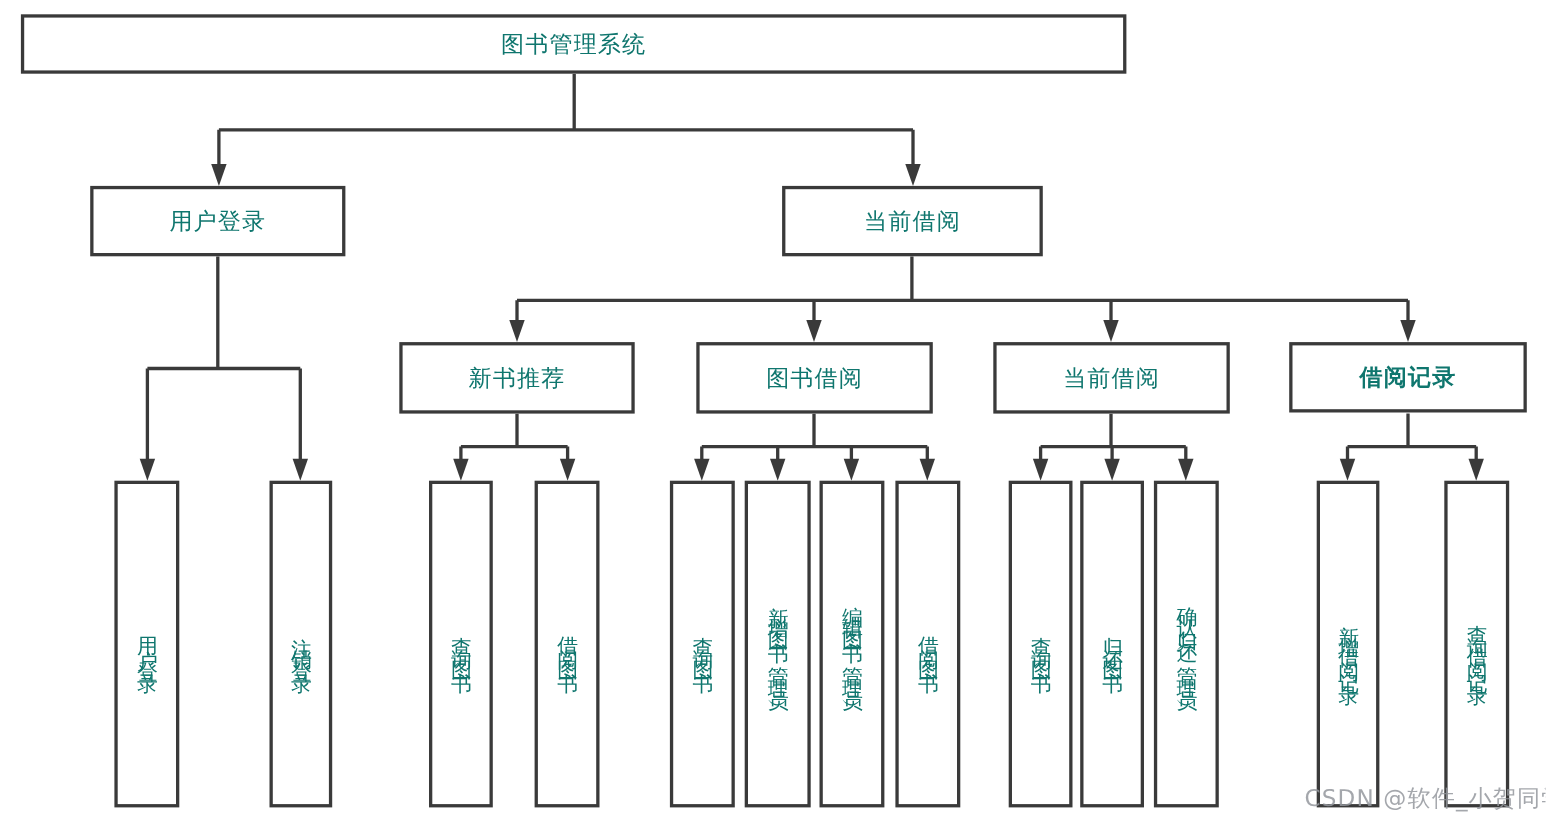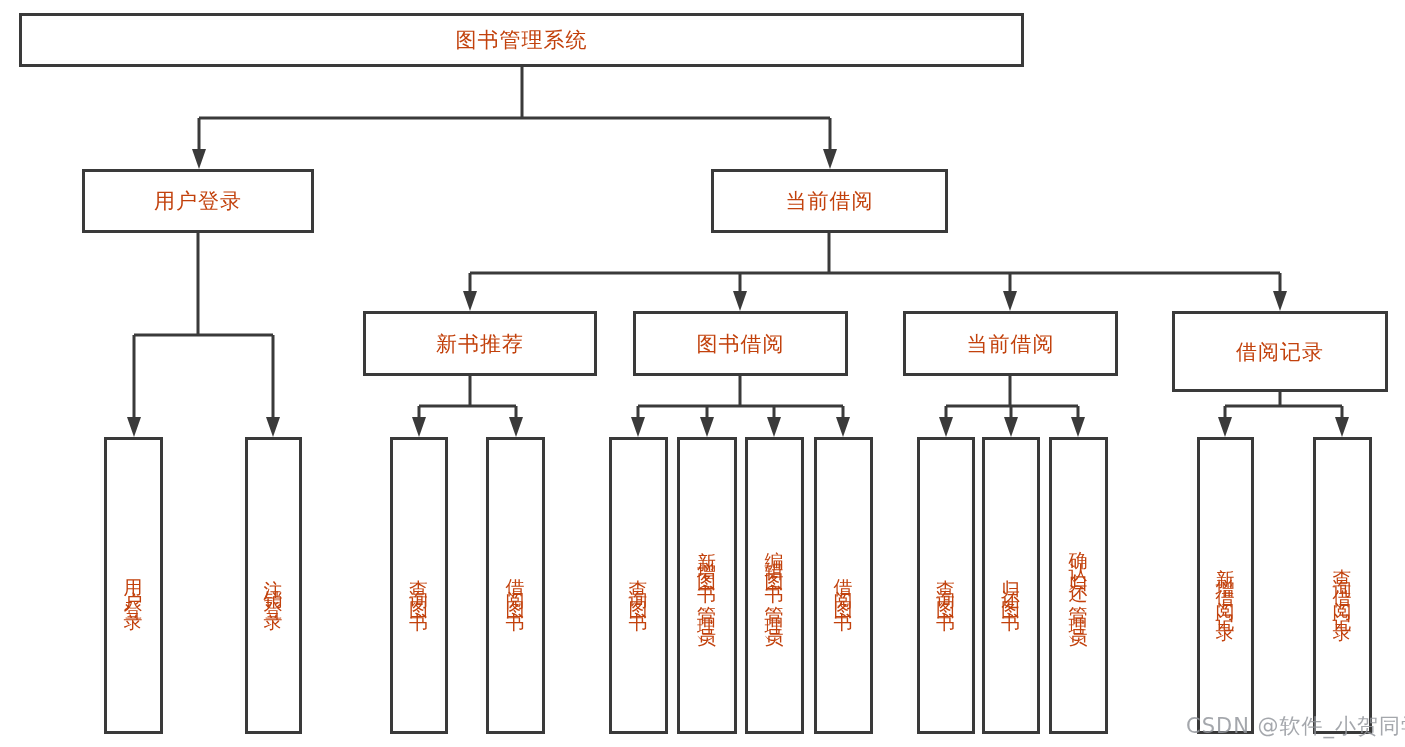--- a/index.html
+++ b/index.html
@@ -10,21 +10,21 @@
     overflow: hidden;
   }
   .stage { position: relative; width: 1405px; height: 747px; background: #ffffff; }
   svg.connectors { position: absolute; left: 0; top: 0; z-index: 1; }
   .node {
     position: absolute;
     box-sizing: border-box;
     border: 3px solid #3a3a3a;
     background: #ffffff;
     display: flex; align-items: center; justify-content: center;
-    color: #c2410c;
+    color: #0f766e;
     z-index: 2;
   }
   .hnode { font-size: 21px; letter-spacing: 1px; }
   .vnode { font-size: 19px; }
   .vnode .vtext {
     writing-mode: vertical-rl;
     text-orientation: mixed;
     letter-spacing: 11px;
     line-height: 1;
     white-space: nowrap;
@@ -95,30 +95,30 @@
     <span>图书管理系统</span>
   </div>
 
   <div class="node hnode" style="left:82px; top:169px; width:232px; height:64px;">
     <span>用户登录</span>
   </div>
   <div class="node hnode" style="left:711px; top:169px; width:237px; height:64px;">
     <span>当前借阅</span>
   </div>
 
-  <div class="node hnode" style="left:363px; top:311px; width:234px; height:65px;">
+  <div class="node hnode" style="left:363px; top:311px; width:214px; height:65px;">
     <span>新书推荐</span>
   </div>
   <div class="node hnode" style="left:903px; top:311px; width:215px; height:65px;">
     <span>当前借阅</span>
   </div>
   <div class="node hnode" style="left:633px; top:311px; width:215px; height:65px;">
     <span>图书借阅</span>
   </div>
-  <div class="node hnode" style="left:1172px; top:311px; width:216px; height:81px;">
+  <div class="node hnode" style="left:1172px; top:311px; width:216px; height:64px;font-weight:bold;">
     <span>借阅记录</span>
   </div>
 
   <div class="node vnode" style="left:104px; top:437px; width:59px; height:297px;">
     <span class="vtext">用户登录</span>
   </div>
   <div class="node vnode" style="left:245px; top:437px; width:57px; height:297px;">
     <span class="vtext">注销登录</span>
   </div>
 

